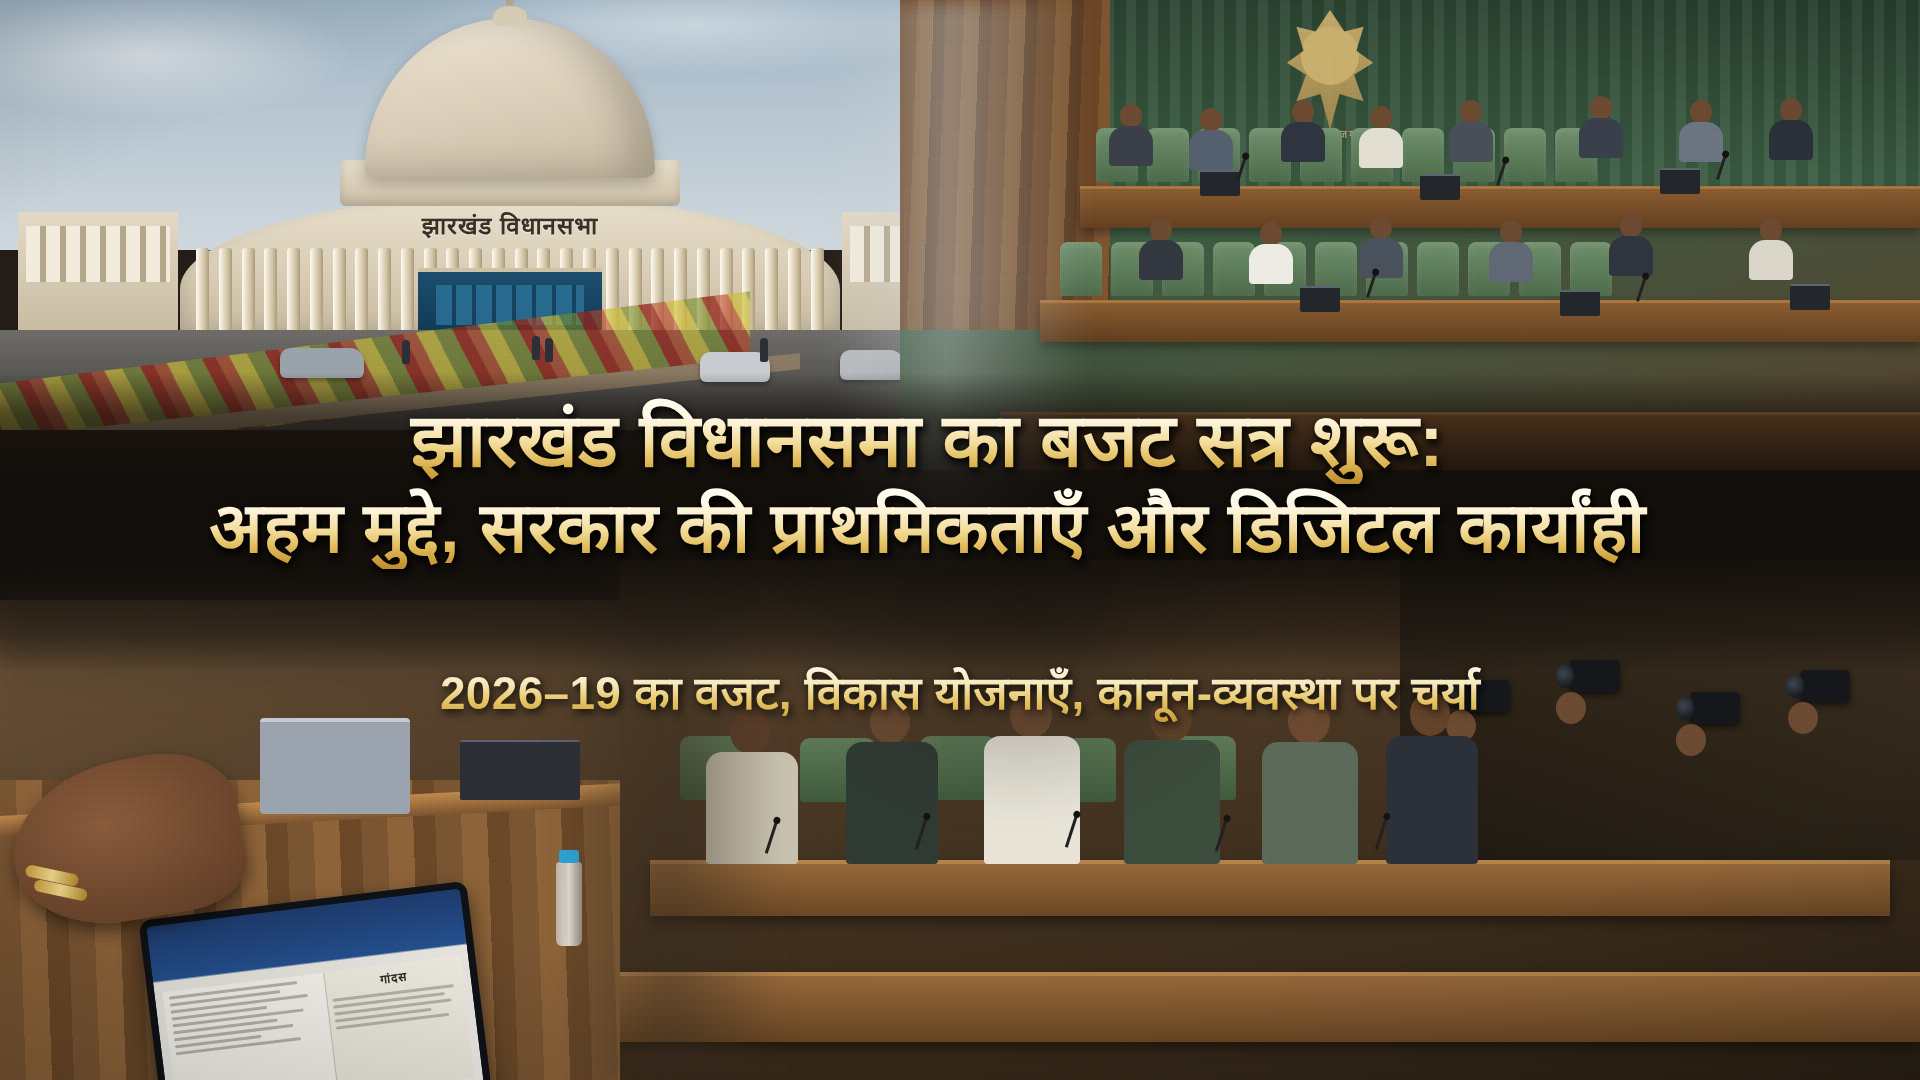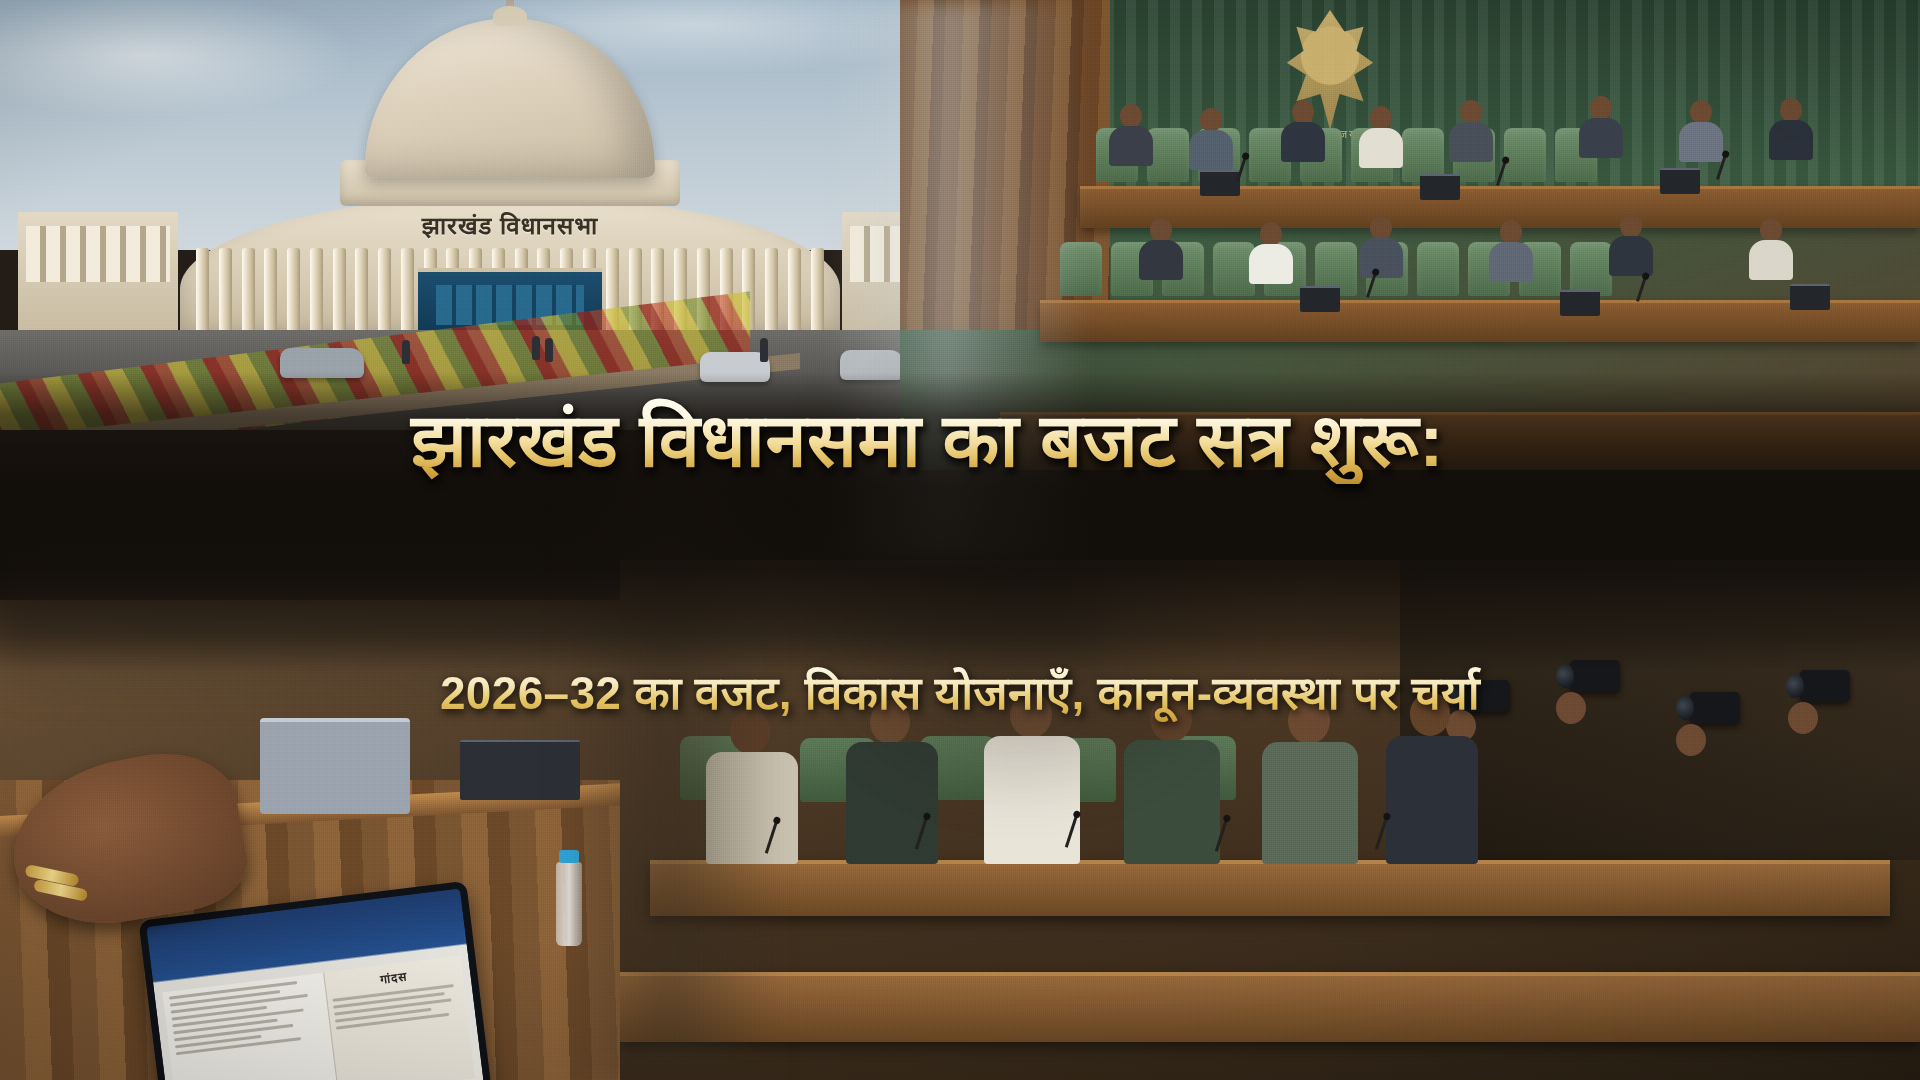--- a/index.html
+++ b/index.html
@@ -606,17 +606,18 @@
   <div class="seam" id="seam-v2"></div>
   <div class="seam" id="seam-diag"></div>
   <div id="grain"></div>
   <div id="vignette"></div>
 
   <div id="title-scrim"></div>
 
 
   <div id="headline">
     <span class="hl" id="hl-line1">झारखंड विधानसमा का बजट सत्र शुरू:</span>
+    <span class="hl" id="hl-line2">अहम मुद्दे, सरकार की प्राथमिकताएँ और डिजिटल कार्यांही</span>
   </div>
 
-  <div id="subhead">2026–32 का वजट, विकास योजनाएँ, कानून-व्यवस्था पर चर्या</div>
+  <div id="subhead">2026–19 का वजट, विकास योजनाएँ, कानून-व्यवस्था पर चर्या</div>
 
 </div>
 
 </body></html>

